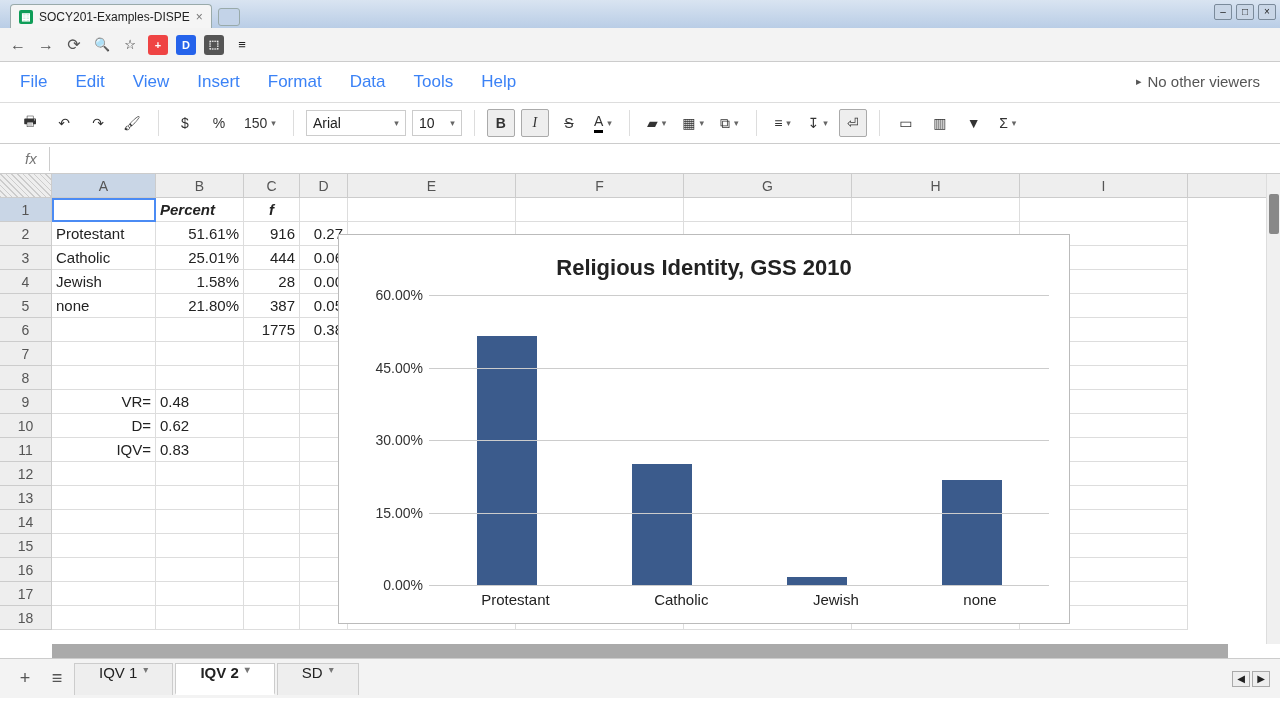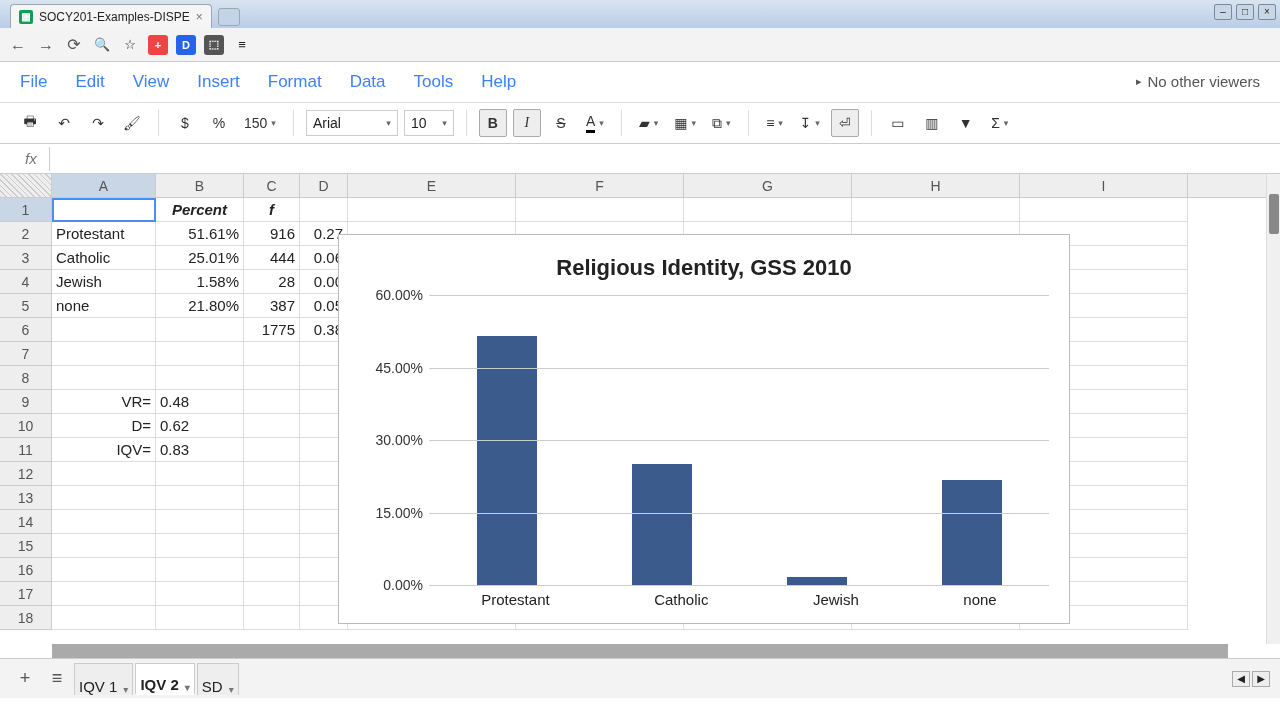--- a/index.html
+++ b/index.html
@@ -26,21 +26,21 @@
 .save-status { margin-left: 40px; font-size: 17px; color: #555; }
 .viewers { margin-left: auto; font-size: 15px; color: #555; display: flex; align-items: center; gap: 6px; }
 .viewers::before { content: "▸"; font-size: 11px; }
 
 
 .sheets-toolbar { height: 42px; border-top: 1px solid #ddd; border-bottom: 1px solid #ccc; display: flex; align-items: center; padding: 0 16px; gap: 6px; }
 .tbtn { min-width: 28px; height: 28px; display: flex; align-items: center; justify-content: center; font-size: 14px; color: #333; border: 1px solid transparent; border-radius: 2px; padding: 0 4px; }
 .tbtn.active { border-color: #aaa; background: #eee; }
 .tbtn.dropdown::after { content: "▾"; font-size: 9px; margin-left: 4px; color: #666; }
 .tsep { width: 1px; height: 26px; background: #ddd; margin: 0 6px; }
-.font-select { width: 92px; height: 26px; border: 1px solid #ccc; padding: 0 6px; display: flex; align-items: center; justify-content: space-between; font-size: 14px; }
+.font-select { width: 100px; height: 26px; border: 1px solid #ccc; padding: 0 6px; display: flex; align-items: center; justify-content: space-between; font-size: 14px; }
 .size-select { width: 50px; height: 26px; border: 1px solid #ccc; padding: 0 6px; display: flex; align-items: center; justify-content: space-between; font-size: 14px; }
 .color-underline { border-bottom: 3px solid #000; padding-bottom: 1px; }
 
 
 .formula-bar { height: 30px; border-bottom: 1px solid #ccc; display: flex; align-items: center; padding: 0 25px; }
 .fx-label { font-style: italic; font-size: 15px; color: #777; margin-right: 12px; }
 .fx-sep { width: 1px; height: 24px; background: #ccc; margin-right: 10px; }
 
 
 .sheet-area { position: relative; height: 470px; display: flex; }
@@ -70,21 +70,21 @@
 .chart-plot { position: relative; height: 290px; margin-left: 70px; }
 .y-label { position: absolute; right: 100%; transform: translateY(-50%); font-size: 14px; color: #333; padding-right: 6px; white-space: nowrap; }
 .grid-line { position: absolute; left: 0; right: 0; border-top: 1px solid #ccc; }
 .bars { position: absolute; left: 0; right: 0; bottom: 0; top: 0; display: flex; justify-content: space-around; align-items: flex-end; }
 .bar { width: 60px; background: #3b5b8c; }
 .x-labels { display: flex; justify-content: space-around; margin-left: 70px; margin-top: 6px; font-size: 15px; }
 
 
 .sheet-tabs-bar { height: 40px; border-top: 1px solid #ccc; display: flex; align-items: center; padding: 0 10px; gap: 2px; background: #f3f3f3; }
 .sheet-tab-btn { width: 30px; height: 30px; display: flex; align-items: center; justify-content: center; color: #555; font-size: 18px; }
-.sheet-tab { height: 32px; padding: 0 4px; border: 1px solid #ccc; background: #eee; display: flex; align-items: flex-end; gap: 6px; font-size: 15px; border-bottom: none; }
+.sheet-tab { height: 32px; padding: 0 24px; border: 1px solid #ccc; background: #eee; display: flex; align-items: flex-start; gap: 6px; font-size: 15px; border-bottom: none; }
 .sheet-tab.active { background: #fff; border-bottom: 2px solid #fff; font-weight: bold; }
 .sheet-tab::after { content: "▾"; font-size: 10px; color: #777; }
 
 .hscroll { height: 14px; background: #aaa; margin: 0 52px 0 52px; }
 .sa { width: 18px; height: 16px; border: 1px solid #aaa; background: #eee; font-size: 10px; text-align: center; line-height: 14px; }
 
 .vscroll-track { position: absolute; right: 0; top: 0; bottom: 0; width: 14px; background: #f0f0f0; border-left: 1px solid #ddd; }
 .vscroll-thumb { position: absolute; top: 20px; width: 10px; left: 2px; height: 40px; background: #888; border-radius: 2px; }
 </style>
 </head>
@@ -206,21 +206,21 @@
           <div class="row-h">13</div>
           <div class="row-h">14</div>
           <div class="row-h">15</div>
           <div class="row-h">16</div>
           <div class="row-h">17</div>
           <div class="row-h">18</div>
         </div>
       <div class="cells" id="cells">
           <div class="row">
             <div class="cell cA selected"></div>
-            <div class="cell cB ra bold italic" style="text-align: center;">Percent</div>
+            <div class="cell cB ra bold italic" style="text-align: left;">Percent</div>
             <div class="cell cC ra bold italic" style="text-align: center;">f</div>
             <div class="cell cD ra"></div>
             <div class="cell cE"></div>
             <div class="cell cF"></div>
             <div class="cell cG"></div>
             <div class="cell cH"></div>
             <div class="cell cI"></div>
           </div>
           <div class="row">
             <div class="cell cA">Protestant</div>

